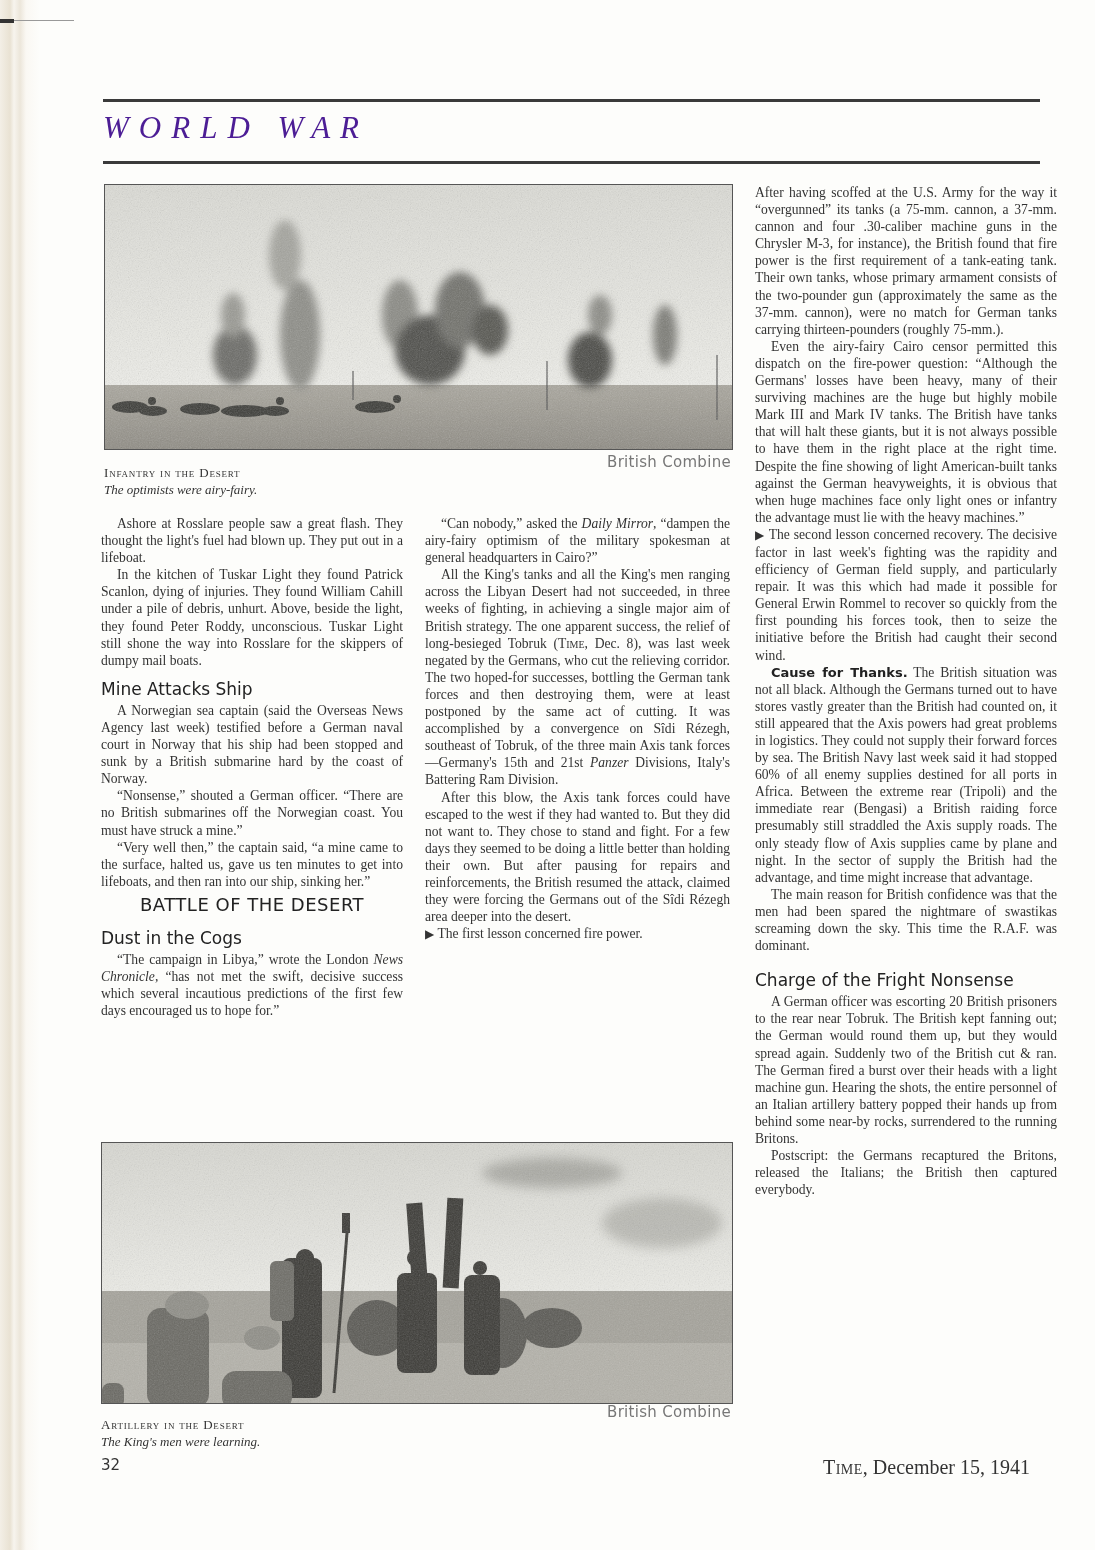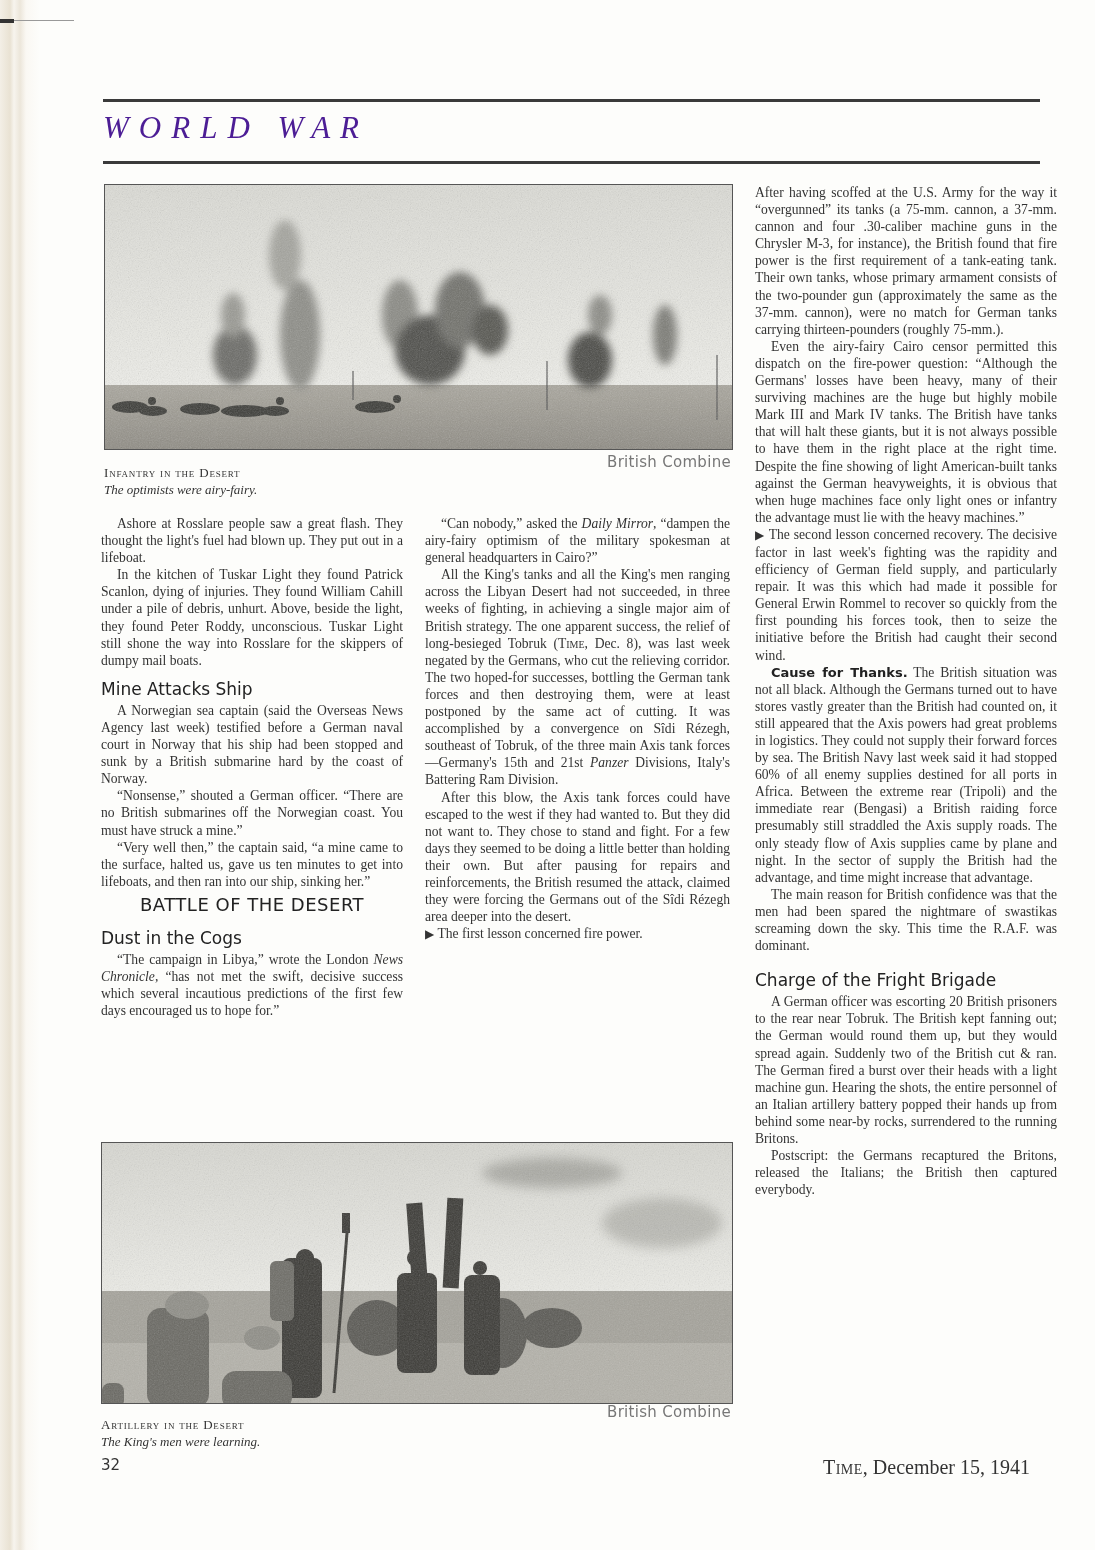--- a/index.html
+++ b/index.html
@@ -158,21 +158,21 @@
   <p>After this blow, the Axis tank forces could have escaped to the west if they had wanted to. But they did not want to. They chose to stand and fight. For a few days they seemed to be doing a little better than holding their own. But after pausing for repairs and reinforcements, the British re­sumed the attack, claimed they were forc­ing the Germans out of the Sîdi Rézegh area deeper into the desert.</p>
   <p class="noindent"><span class="bullet">▶</span><span> The first lesson concerned fire power.</span></p>
 </div>
 
 <div class="col col3">
   <p class="noindent">After having scoffed at the U.S. Army for the way it “overgunned” its tanks (a 75-mm. cannon, a 37-mm. cannon and four .30-caliber machine guns in the Chrys­ler M-3, for instance), the British found that fire power is the first requirement of a tank-eating tank. Their own tanks, whose primary armament consists of the two-pounder gun (approximately the same as the 37-mm. cannon), were no match for German tanks carrying thirteen-pound­ers (roughly 75-mm.).</p>
   <p>Even the airy-fairy Cairo censor per­mitted this dispatch on the fire-power question: “Although the Germans' losses have been heavy, many of their surviving machines are the huge but highly mobile Mark III and Mark IV tanks. The British have tanks that will halt these giants, but it is not always possible to have them in the right place at the right time. Despite the fine showing of light American-built tanks against the German heavyweights, it is obvious that when huge machines face only light ones or infantry the ad­vantage must lie with the heavy machines.”</p>
   <p class="noindent"><span class="bullet">▶</span><span> The second lesson concerned recovery. The decisive factor in last week's fighting was the rapidity and efficiency of German field supply, and particularly repair. It was this which had made it possible for General Erwin Rommel to recover so quickly from the first pounding his forces took, then to seize the initiative before the British had caught their second wind.</span></p>
   <p><span class="runin">Cause for Thanks.</span><span> The British situa­tion was not all black. Although the Ger­mans turned out to have stores vastly greater than the British had counted on, it still appeared that the Axis powers had great problems in logistics. They could not supply their forward forces by sea. The British Navy last week said it had stopped 60% of all enemy supplies destined for all ports in Africa. Between the extreme rear (Tripoli) and the immediate rear (Bengasi) a British raiding force presumably still straddled the Axis supply roads. The only steady flow of Axis supplies came by plane and night. In the sector of supply the British had the advantage, and time might increase that advantage.</span></p>
   <p>The main reason for British confidence was that the men had been spared the nightmare of swastikas screaming down the sky. This time the R.A.F. was dominant.</p>
-  <h2 style="margin-top:16px">Charge of the Fright Brigade</h2>
+  <h2 style="margin-top:16px">Charge of the Fright Nonsense</h2>
   <p>A German officer was escorting 20 Brit­ish prisoners to the rear near Tobruk. The British kept fanning out; the German would round them up, but they would spread again. Suddenly two of the British cut &amp; ran. The German fired a burst over their heads with a light machine gun. Hear­ing the shots, the entire personnel of an Italian artillery battery popped their hands up from behind some near-by rocks, sur­rendered to the running Britons.</p>
   <p>Postscript: the Germans recaptured the Britons, released the Italians; the British then captured everybody.</p>
 </div>
 
 <div class="photo photo2">
   <svg viewBox="0 0 630 260" preserveAspectRatio="none">
     <defs>
       <linearGradient id="sky2" x1="0" y1="0" x2="0" y2="1">
         <stop offset="0" stop-color="#d8d8d2"></stop>
         <stop offset="1" stop-color="#ececE7"></stop>

